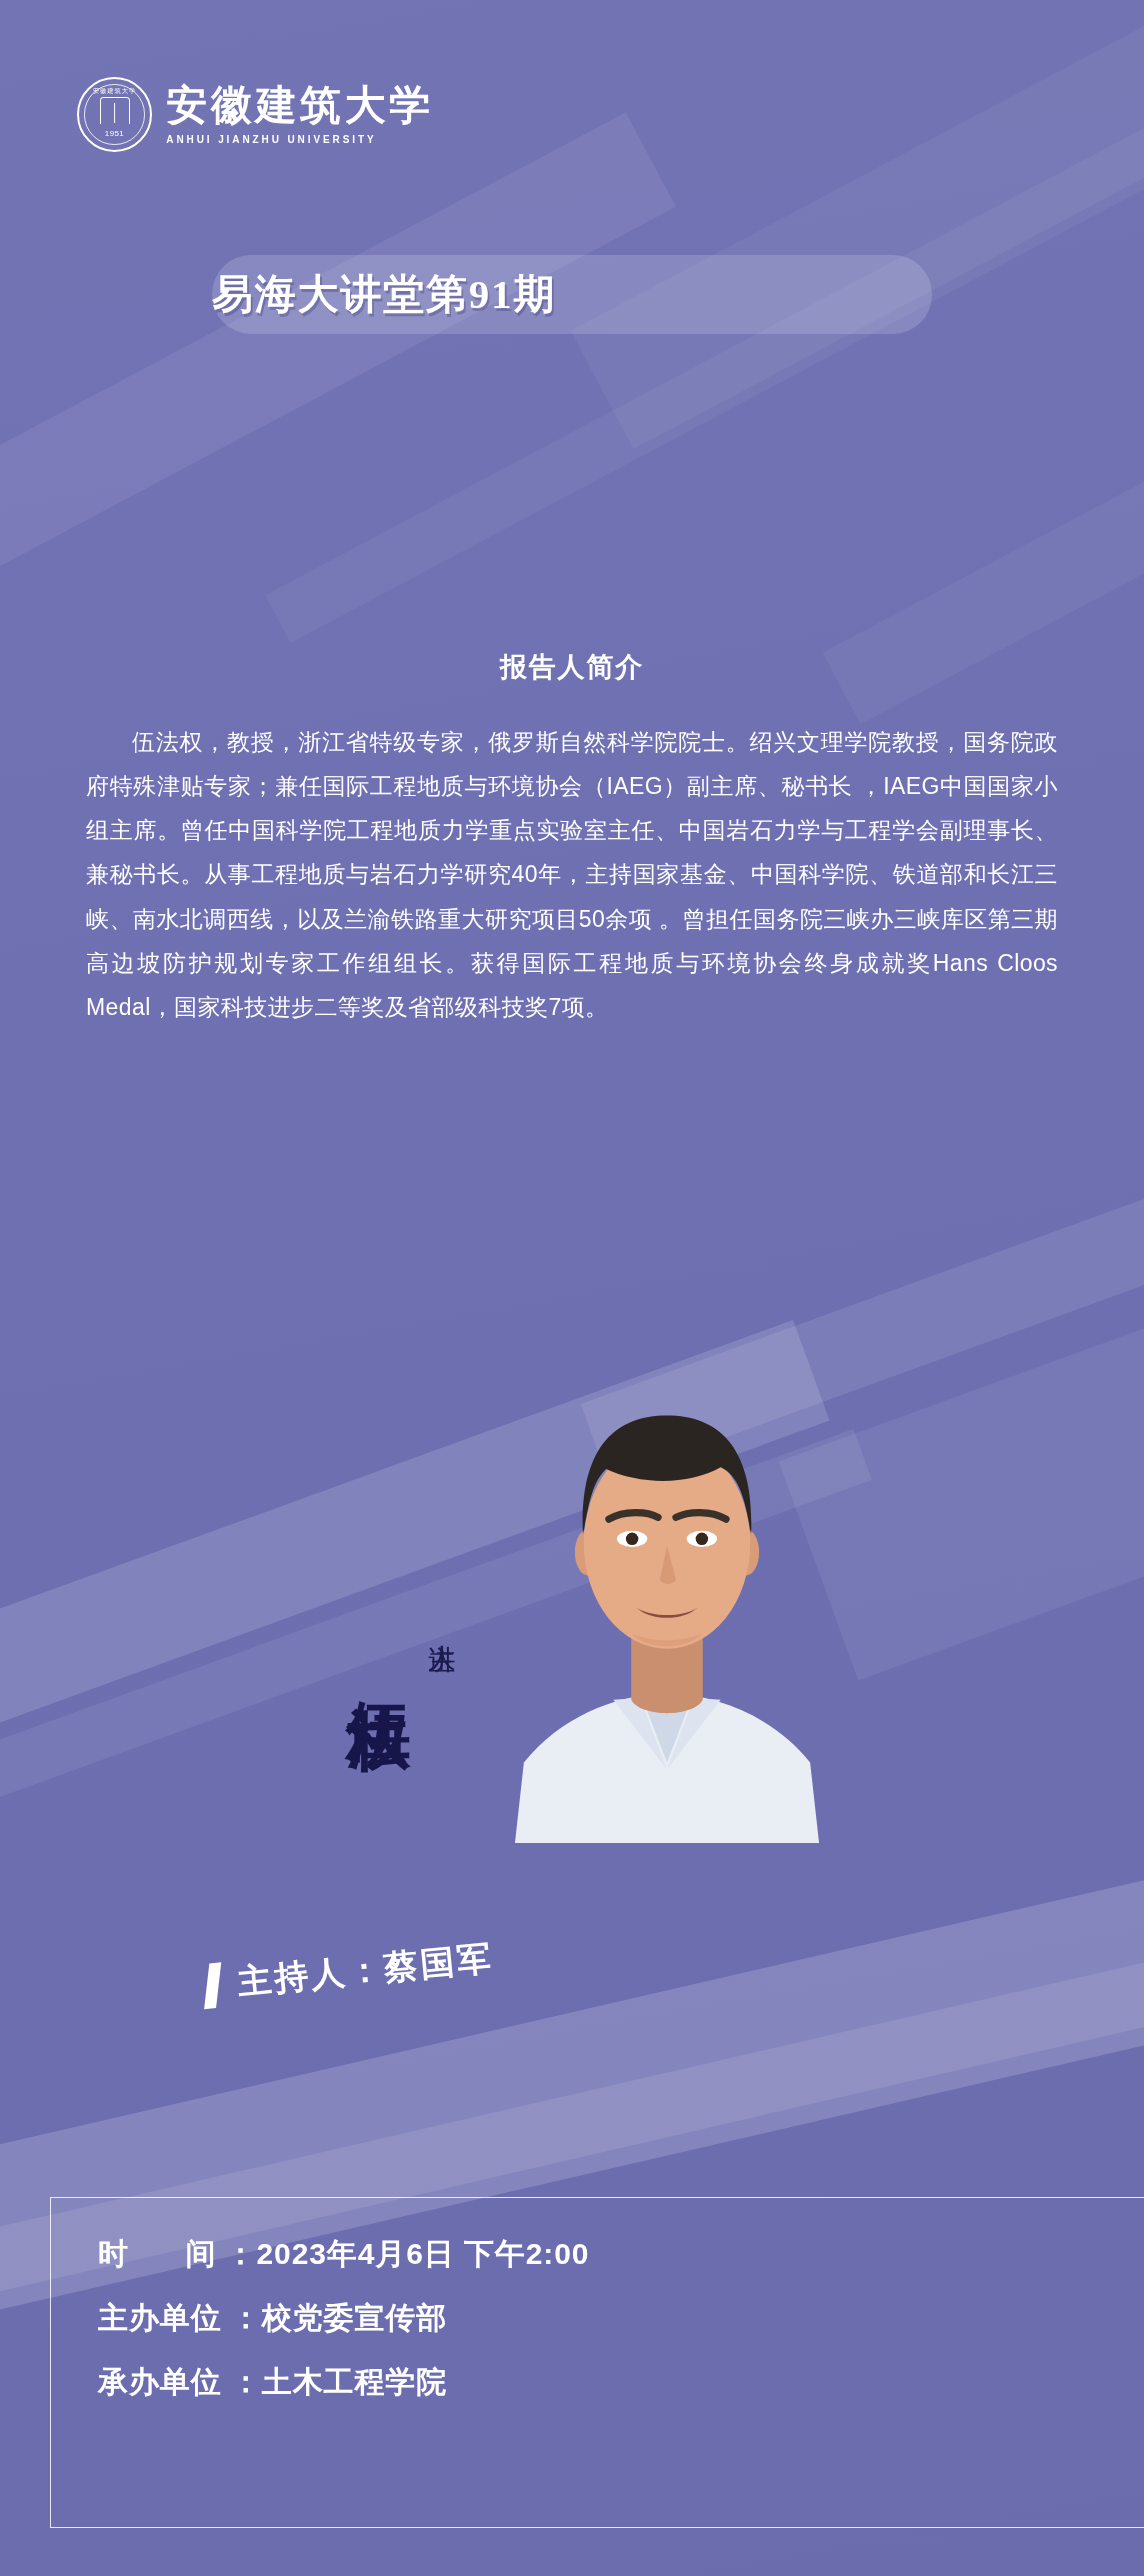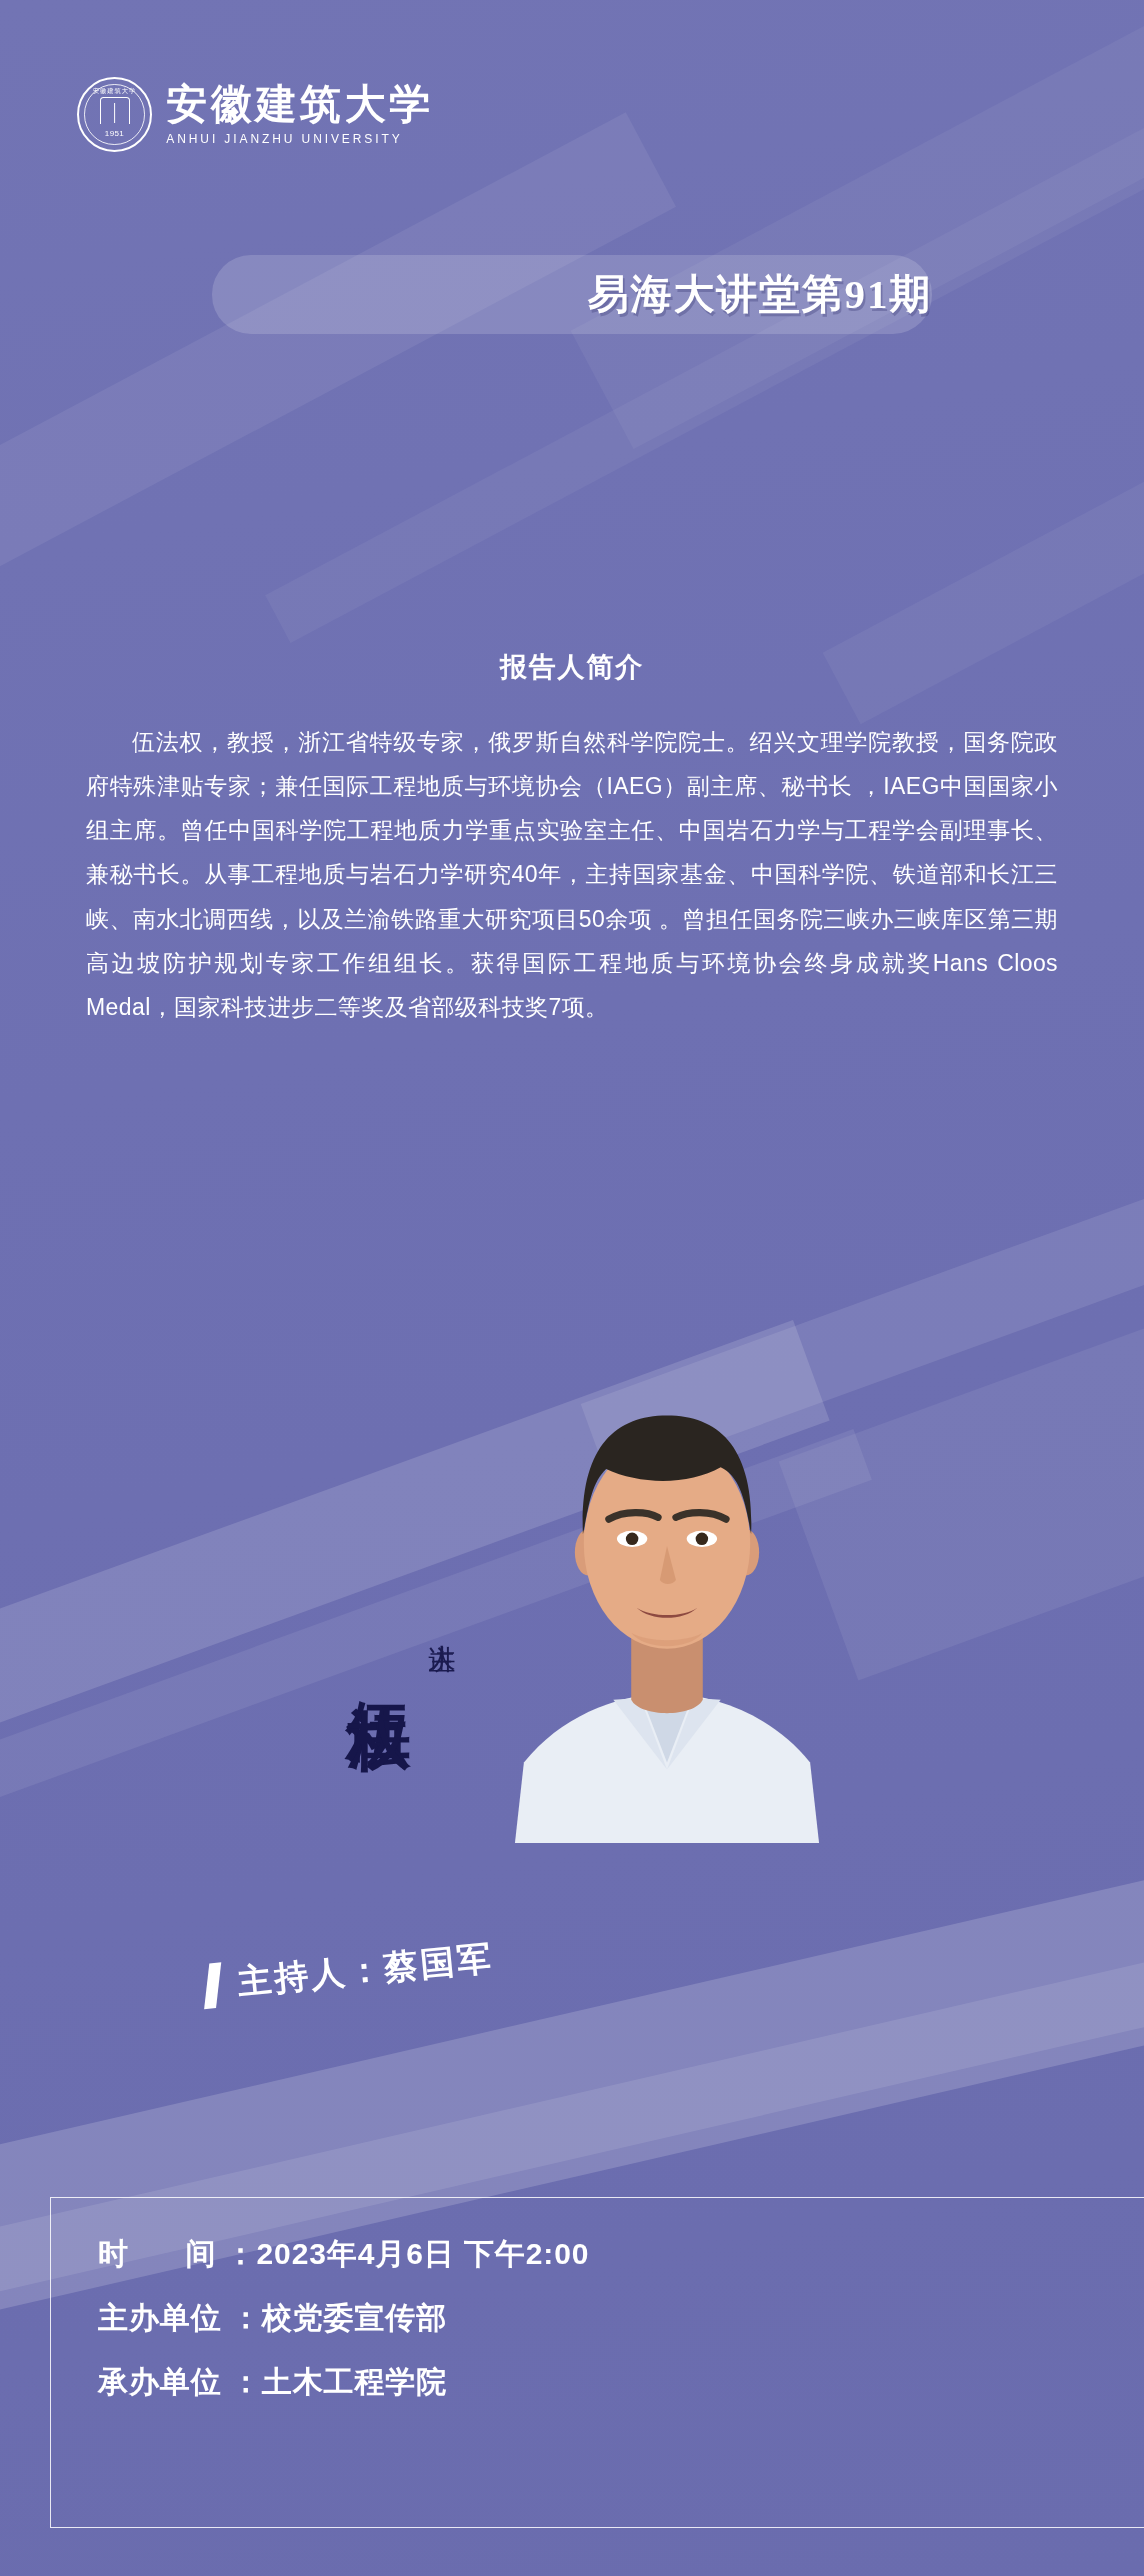--- a/index.html
+++ b/index.html
@@ -91,39 +91,40 @@
   .logo-text-wrap { display: flex; flex-direction: column; justify-content: center; }
   .logo-cn {
     font-family: "Liberation Serif", serif;
     font-weight: bold;
     font-size: 41px;
     color: #ffffff;
     letter-spacing: 3.6px;
     line-height: 1.05;
   }
   .logo-en {
-    font-size: 12px;
+    font-size: 10px;
     color: #ffffff;
     letter-spacing: 2.9px;
     margin-top: 6.3px;
+    font-weight: bold;
   }
 
   
   .session-pill {
     position: absolute;
     left: 50%;
     transform: translateX(-50%);
     top: 255px;
     width: 720px;
     height: 79px;
     border-radius: 39px;
     background: rgba(255,255,255,0.16);
     display: flex;
     align-items: center;
-    justify-content: flex-end;
+    justify-content: flex-start;
   }
   .session-pill .txt {
     font-family: "Liberation Serif", serif;
     font-weight: bold;
     font-size: 41px;
     color: #ffffff;
     letter-spacing: 1.8px;
     text-shadow: 1.8px 2.7px 0 rgba(60,60,120,0.35);
   }
 

